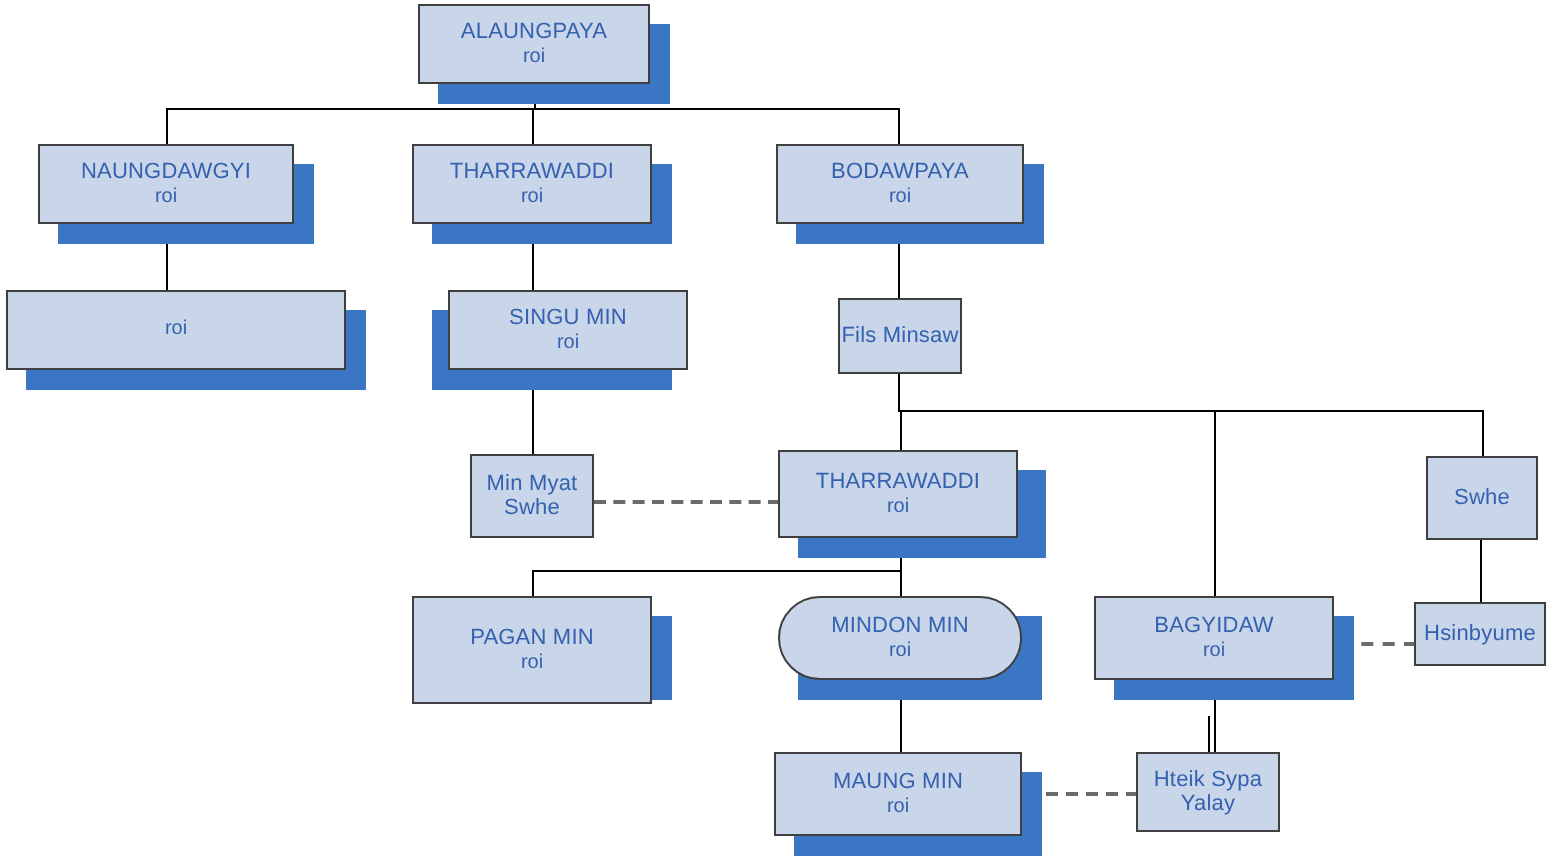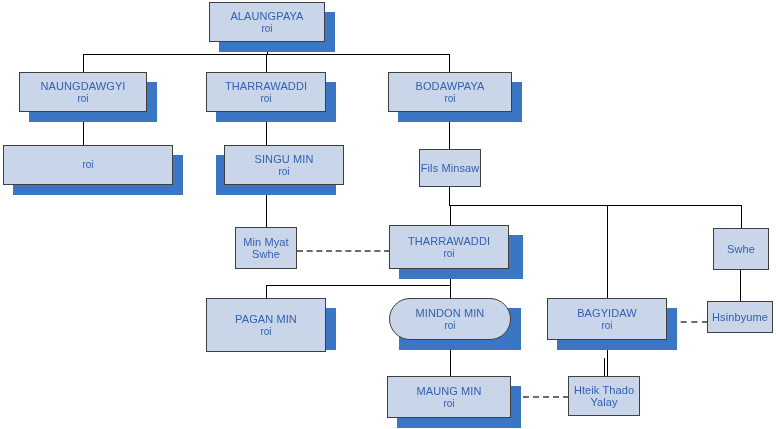--- a/index.html
+++ b/index.html
@@ -130,17 +130,17 @@
         <div class="sub">roi</div>
       </div>
       <div class="node small" style="left: 707px; top: 301px; width: 66px; height: 32px;">
         <div class="nm">Hsinbyume</div>
       </div>
       <div class="node" style="left: 387px; top: 376px; width: 124px; height: 42px;">
         <div class="nm">MAUNG MIN</div>
         <div class="sub">roi</div>
       </div>
       <div class="node small" style="left: 568px; top: 376px; width: 72px; height: 40px;">
-        <div class="nm">Hteik Thado Yalay</div>
+        <div class="nm">Hteik Sypa Yalay</div>
       </div>
     </div>
 
 </div>
 
 </body></html>

